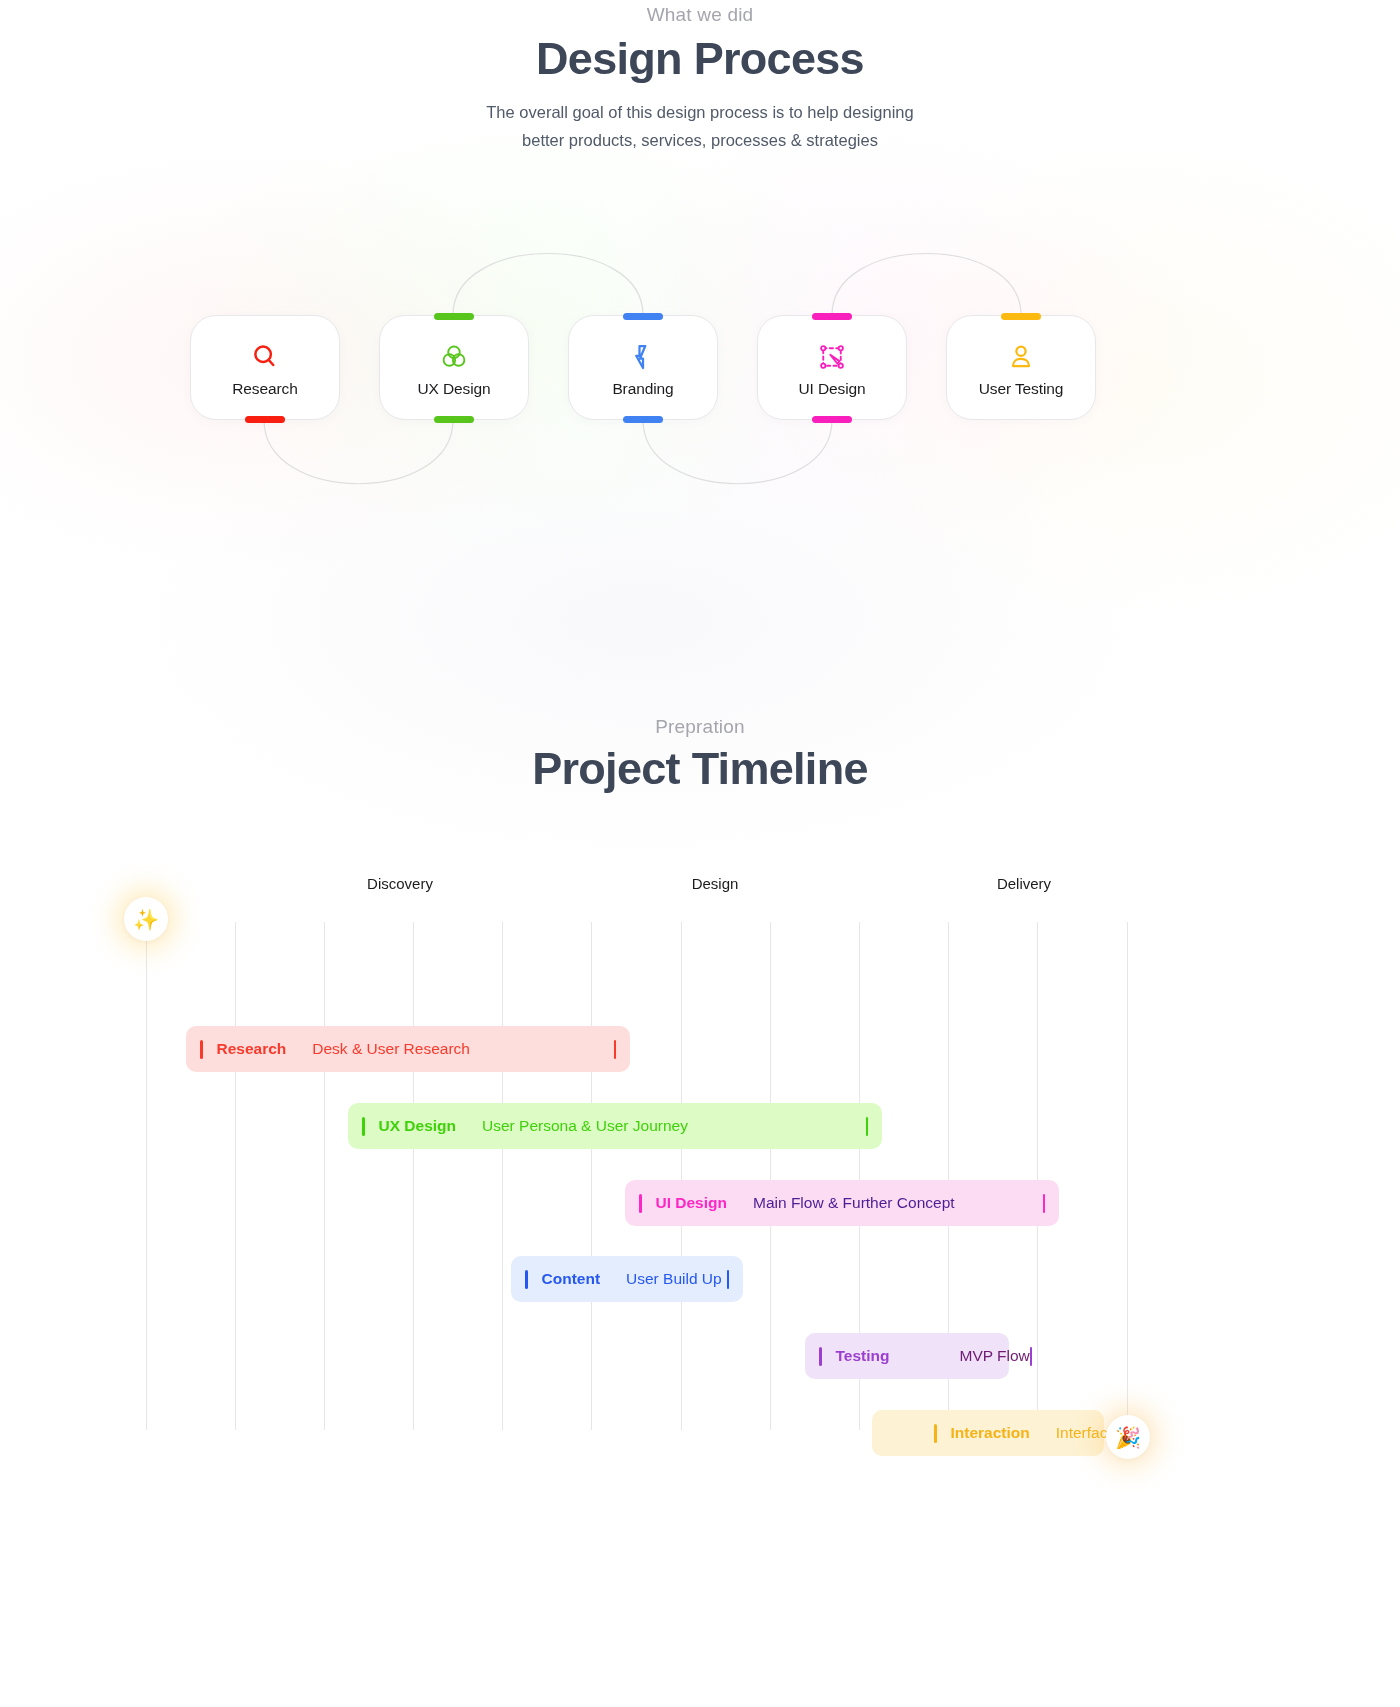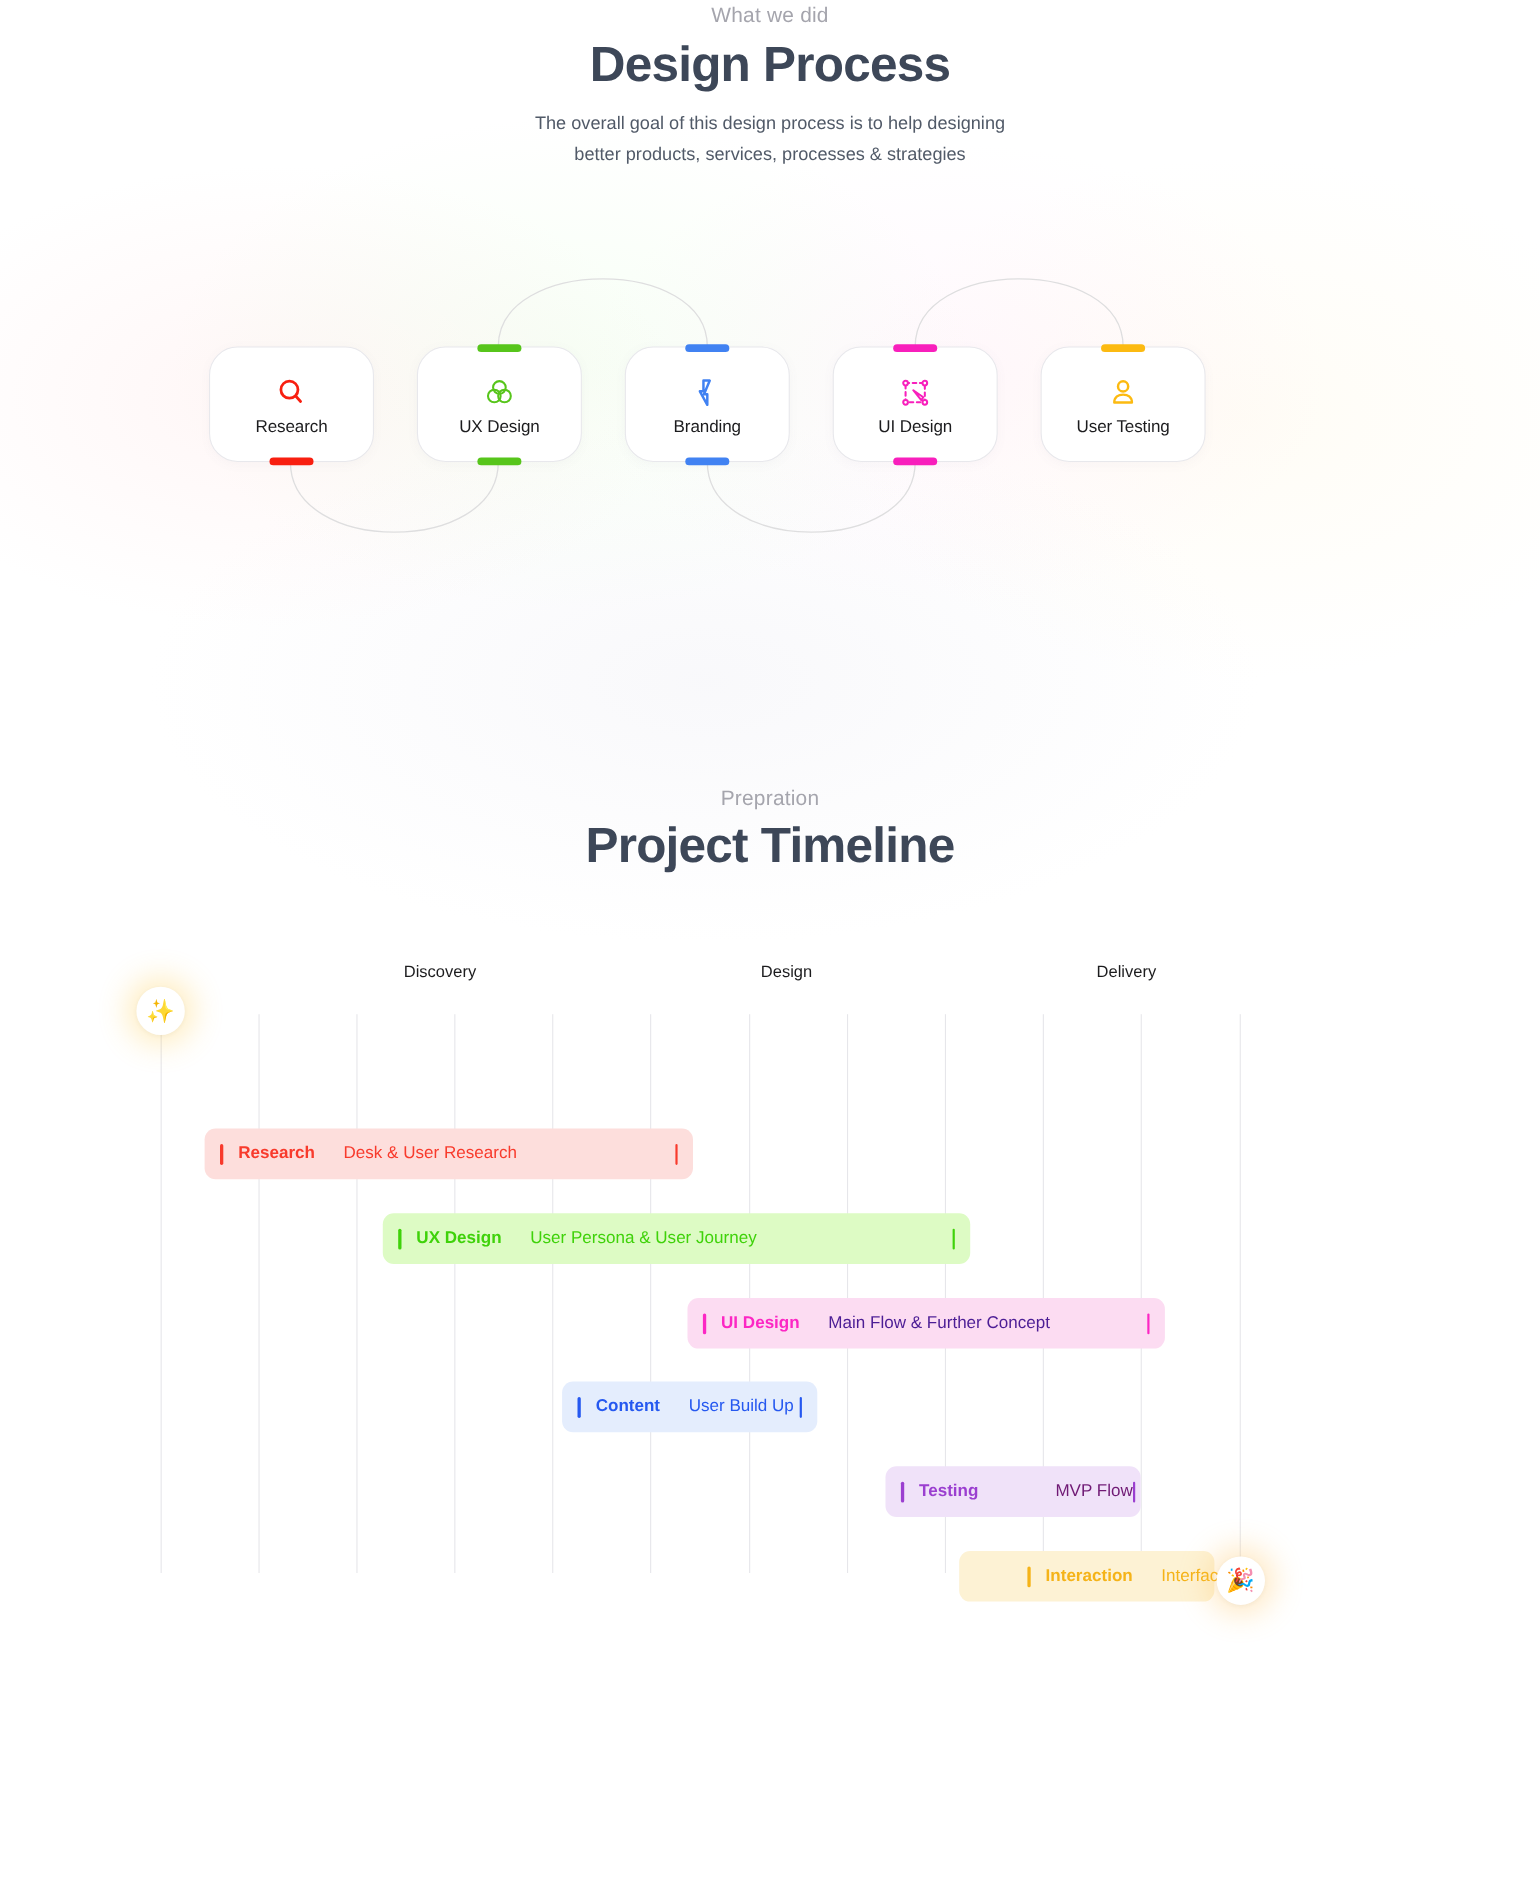--- a/index.html
+++ b/index.html
@@ -238,21 +238,21 @@
           <span class="btitle" style="color: rgb(252, 39, 196);">UI Design</span>
           <span class="bdesc" style="color: #4c1d95;">Main Flow &amp; Further Concept</span>
           <span class="tick r" style="background: rgb(252, 39, 196);"></span>
         </div>
         <div class="bar" style="left: 511px; top: 334px; width: 232px; background: rgb(228, 237, 253);">
           <span class="tick l" style="background: rgb(37, 88, 240);"></span>
           <span class="btitle" style="color: rgb(37, 88, 240);">Content</span>
           <span class="bdesc" style="color: rgb(37, 88, 240);">User Build Up</span>
           <span class="tick r" style="background: rgb(37, 88, 240);"></span>
         </div>
-        <div class="bar" style="left: 805px; top: 411px; width: 232px; background: rgb(240, 226, 249);">
+        <div class="bar" style="left: 805px; top: 411px; width: 204px; background: rgb(240, 226, 249);">
           <span class="tick l" style="background: rgb(155, 63, 208);"></span>
           <span class="btitle" style="color: rgb(155, 63, 208);">Testing</span>
           <span class="bdesc" style="color: #701a75; padding-left: 44px;">MVP Flow</span>
           <span class="tick r" style="background: rgb(155, 63, 208);"></span>
         </div>
         <div class="bar" style="left: 872px; top: 488px; width: 232px; background: rgb(253, 242, 212); padding-left: 48px;">
           <span class="tick l" style="background: rgb(245, 179, 24);"></span>
           <span class="btitle" style="color: rgb(245, 179, 24);">Interaction</span>
           <span class="bdesc" style="color: rgb(245, 179, 24);">Interface</span>
           <span class="tick r" style="background: rgb(245, 179, 24);"></span>

